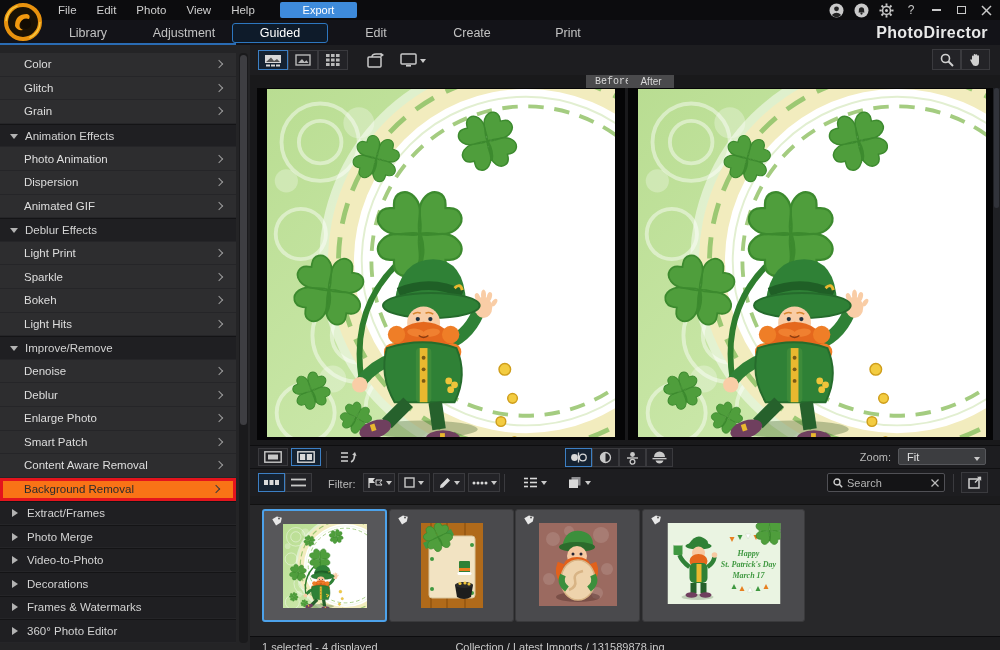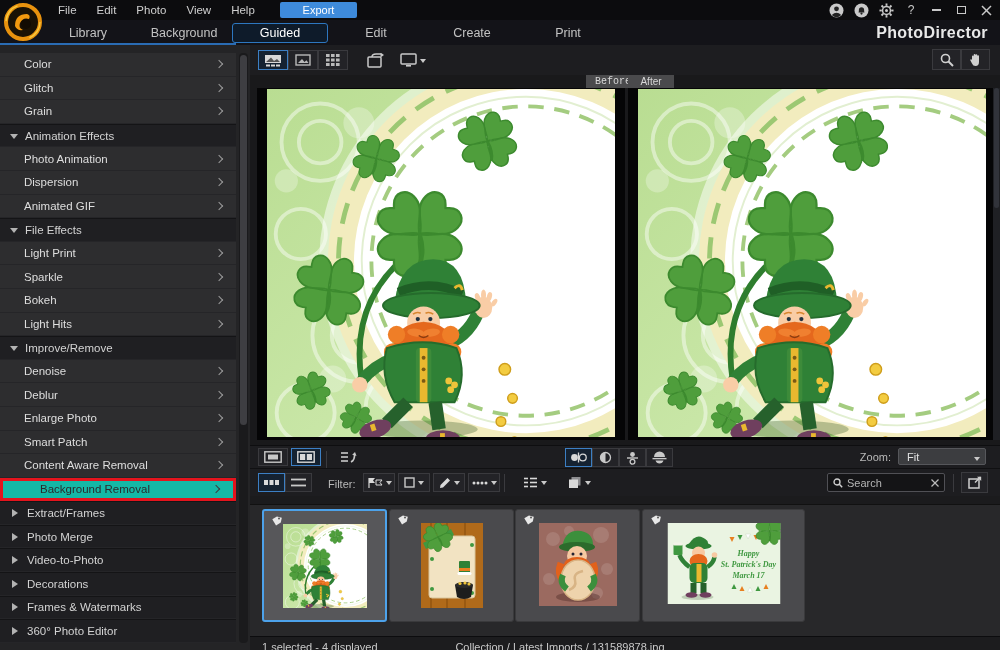--- a/index.html
+++ b/index.html
@@ -31,21 +31,21 @@
   
   .sidebar { position:absolute; top:45px; left:0; width:250px; height:605px; background:#242426; }
   .side-list { position:absolute; top:8px; left:0; width:236px; }
   .side-item { height:23.6px; display:flex; align-items:center; font-size:11.5px; color:#dedede; background:#2d2d2f; border-bottom:1px solid #252528; padding-left:24px; position:relative; }
   .side-item .tri { display:none; width:0; height:0; margin-right:7px; }
   .side-item.t-header, .side-item.t-collapsed { background:#1f1f22; padding-left:10px; border-top:1px solid #141416; color:#d3d3d3; }
   .side-item.t-header .tri { display:block; border:4px solid transparent; border-top:5px solid #b3b3b3; margin-top:5px; }
   .side-item.t-collapsed .tri { display:block; border:4px solid transparent; border-left:6px solid #b3b3b3; margin-left:2px; margin-right:5px;}
   .side-item .chev { display:none; position:absolute; right:14px; width:6px; height:6px; border-top:1.6px solid #9b9b9b; border-right:1.6px solid #9b9b9b; transform:rotate(45deg); }
   .side-item.t-sub .chev { display:block; }
-  .side-item.highlighted { background:#14b8a6; color:#2b2b2d; border:3px solid #e3141d; padding-left:37px; }
+  .side-item.highlighted { background:#f97316; color:#2b2b2d; border:3px solid #e3141d; padding-left:21px; }
   .side-item.highlighted .chev { border-color:#3c3c3e; }
   .side-scroll { position:absolute; right:2px; top:8px; width:9px; height:590px; background:#1a1a1c; border-radius:4px; }
   .side-scroll .thumb { position:absolute; top:2px; left:1px; width:7px; height:370px; background:#3e3e42; border-radius:4px; }
 
   
   .main { position:absolute; left:250px; top:45px; width:750px; height:605px; background:#1b1b1d; }
 
   .toolbar1 { position:relative; height:30px; background:#1d1d20; }
   .btn { display:inline-flex; align-items:center; justify-content:center; background:#232327; border:1px solid #3a3a3e; }
   .btn.sel { border-color:#3c7fc4; background:#152231; }
@@ -200,21 +200,21 @@
     </div>
   </div>
 
   <div class="tabbar">
     <div class="tabs">
 
     <div class="tab">
           <span>Library</span>
         </div>
         <div class="tab">
-          <span>Background</span>
+          <span>Adjustment</span>
         </div>
         <div class="tab active">
           <span>Guided</span>
         </div>
         <div class="tab">
           <span>Edit</span>
         </div>
         <div class="tab">
           <span>Create</span>
         </div>
@@ -266,21 +266,21 @@
         </div>
 
         <div class="side-item t-sub">
 
           <span class="lbl">Animated GIF</span>
           <span class="chev"></span>
         </div>
 
         <div class="side-item t-header">
           <span class="tri"></span>
-          <span class="lbl">File Effects</span>
+          <span class="lbl">Deblur Effects</span>
 
         </div>
 
         <div class="side-item t-sub">
 
           <span class="lbl">Light Print</span>
           <span class="chev"></span>
         </div>
 
         <div class="side-item t-sub">

